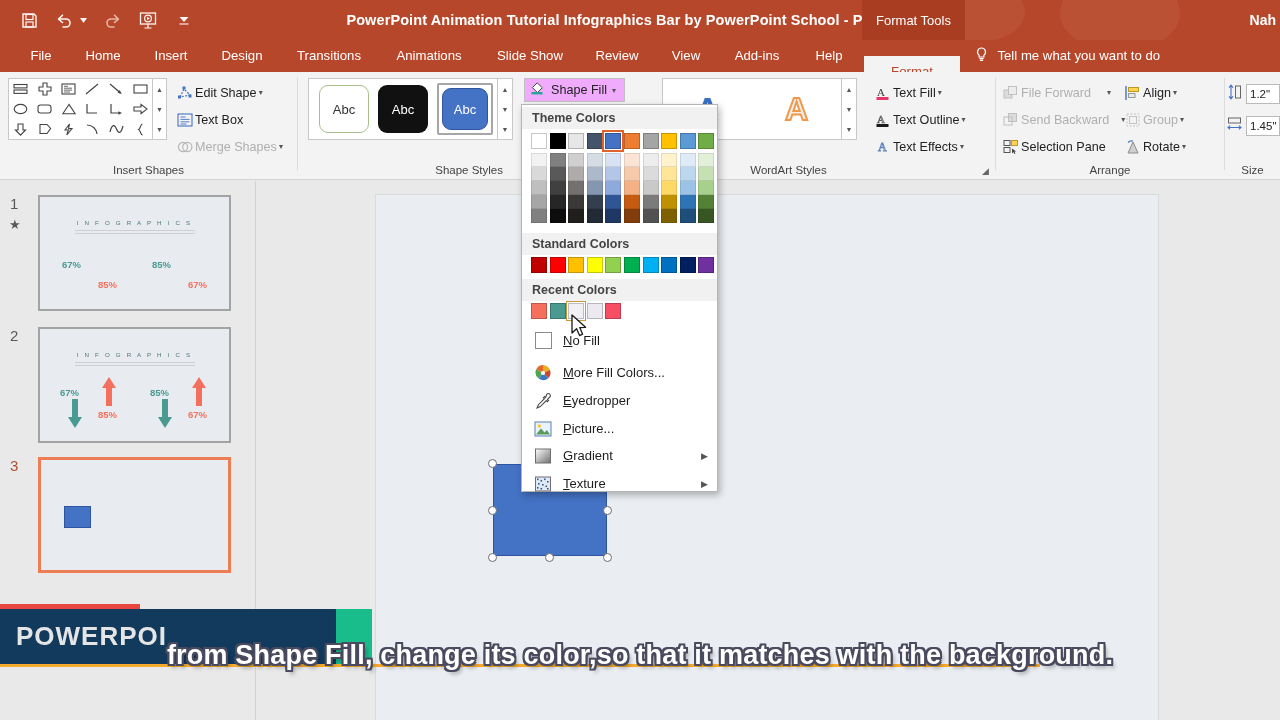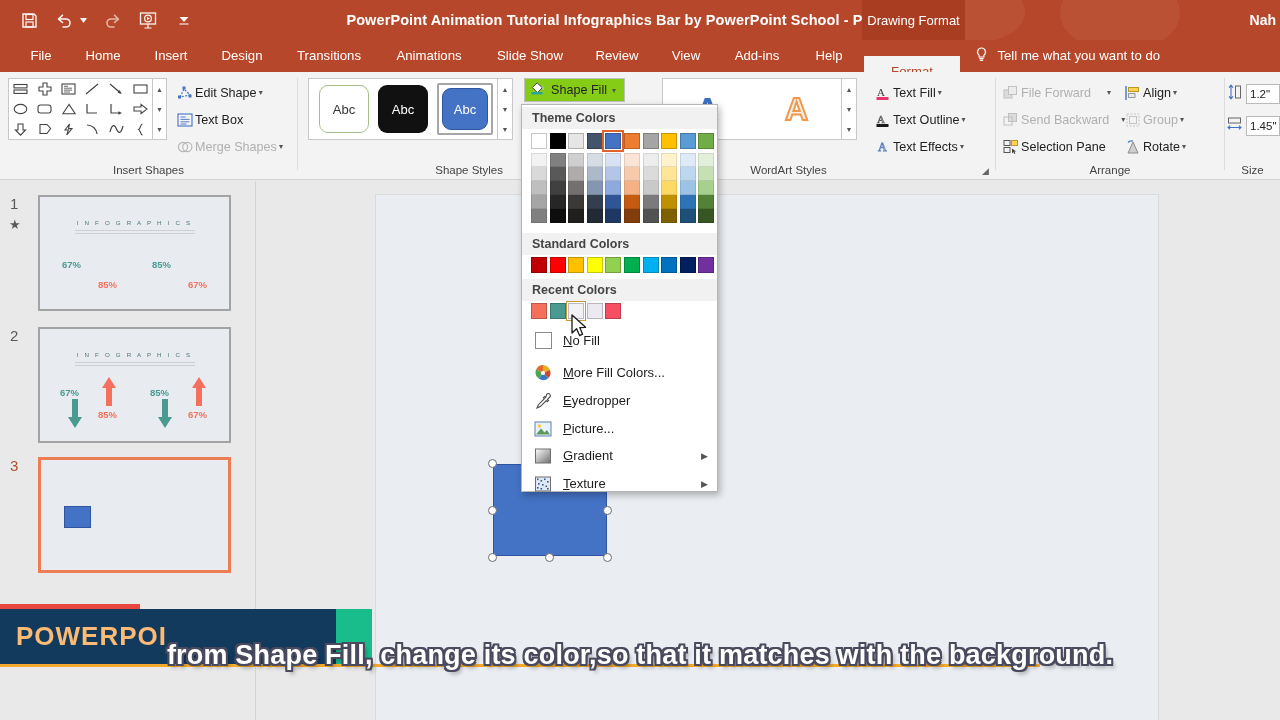--- a/index.html
+++ b/index.html
@@ -91,21 +91,21 @@
   .si2{background:#111;color:#fff;}
   .si3{background:#4472c4;color:#fff;border:1px solid #2f55a0;}
   .selwrap{ border:2px solid #a6a6a6; background:#fff; padding:3px; border-radius:2px;}
   .stylearrows{position:absolute; left:200px; top:6px; width:15px; height:62px;
      background:#fff;border:1px solid #c8c8c8;border-left:none;display:flex;flex-direction:column;}
 
   
   #gFillCol{ position:absolute; left:522px; top:0; width:128px; height:108px;}
   #shapeFillBtn{
     position:absolute; left:2px; top:6px; height:24px; padding:0 8px 0 4px;
-    background:#84cc16; border:1px solid #c0c0c0;
+    background:#f0abfc; border:1px solid #c0c0c0;
     display:flex;align-items:center;gap:5px; font-size:12.6px; color:#222; white-space:nowrap;
   }
 
   
   #gWordArt{ position:absolute; left:652px; top:0; width:343px; height:108px;}
   .wastrip{position:absolute; left:10px; top:6px; width:180px; height:62px;
     background:#fff;border:1px solid #c8c8c8; display:flex;align-items:center;justify-content:space-around;}
   .waA{font-size:32px;font-weight:bold;line-height:1;}
   .waarrows{position:absolute;left:190px;top:6px;width:15px;height:62px;background:#fff;border:1px solid #c8c8c8;border-left:none;display:flex;flex-direction:column;}
   .dlglaunch{position:absolute;right:6px;bottom:4px;font-size:9px;color:#666;}
@@ -134,21 +134,21 @@
   .minirect{position:absolute;background:#4472c4;border:1px solid #2f55a0;}
 
   
   #canvas{position:absolute;left:256px;top:181px;width:1024px;height:539px;background:#e9e9ea;}
   #slide{position:absolute;left:119px;top:13px;width:784px;height:560px;background:#eaedf1;border:1px solid #dadada;}
   #selshape{position:absolute;left:493px;top:464px;width:114px;height:92px;background:#4472c4;border:1px solid #2f55a0;}
   .handle{position:absolute;width:9px;height:9px;border-radius:50%;background:#fff;border:1px solid #6e6e6e;}
 
   
   #ppsbanner{position:absolute;left:0;top:609px;width:336px;height:55px;background:#113a5d;}
-  #ppsbanner .w1{position:absolute;left:16px;top:12px;font-size:26px;font-weight:bold;color:#fdba74;letter-spacing:1px;}
+  #ppsbanner .w1{position:absolute;left:16px;top:12px;font-size:26px;font-weight:bold;color:#e5e5e5;letter-spacing:1px;}
   #ppsaccent{position:absolute;left:336px;top:609px;width:36px;height:55px;background:#19bc8b;}
   #ppsredline{position:absolute;left:0;top:604px;width:140px;height:5px;background:#e8473f;}
   #ppsorange{position:absolute;left:0;top:664px;width:1040px;height:3px;background:#f5a623;opacity:.95;}
 
   
   #caption{
     position:absolute;left:0;top:640px;width:1280px;text-align:center;
     font-size:27px;font-weight:bold;color:#fff;white-space:nowrap;
     text-shadow:-2px -2px 0 #4a4a5e,2px -2px 0 #4a4a5e,-2px 2px 0 #4a4a5e,2px 2px 0 #4a4a5e,
                 0 -2px 0 #4a4a5e,0 2px 0 #4a4a5e,-2px 0 0 #4a4a5e,2px 0 0 #4a4a5e, 3px 4px 4px rgba(0,0,0,.35);
@@ -218,21 +218,21 @@
     </span>
     <span class="qicon">
       <svg width="12" height="12" viewBox="0 0 12 12">
           <path d="M1.5 3h9L6 8z" fill="#fff"></path>
           <path d="M1.5 10h9" stroke="#fff" stroke-width="1.1"></path>
         </svg>
     </span>
   </div>
 
   <div id="apptitle">PowerPoint Animation Tutorial Infographics Bar by PowerPoint School  -  PowerPoint</div>
-  <div id="ctxtab">Drawing Format</div>
+  <div id="ctxtab">Format Tools</div>
   <div id="username">Nah</div>
 </div>
 
 <div id="tabsrow">
   <div class="rtab" style="left:18px;width:46px;">File</div>
   <div class="rtab" style="left:74px;width:58px;">Home</div>
   <div class="rtab" style="left:142px;width:58px;">Insert</div>
   <div class="rtab" style="left:210px;width:64px;">Design</div>
   <div class="rtab" style="left:284px;width:90px;">Transitions</div>
   <div class="rtab" style="left:382px;width:94px;">Animations</div>

